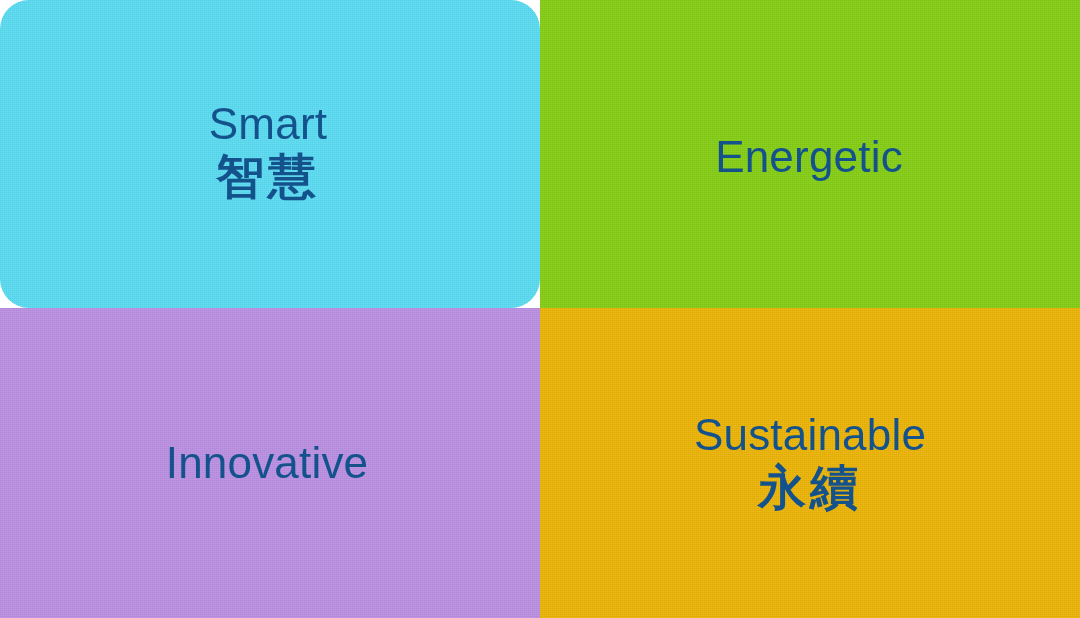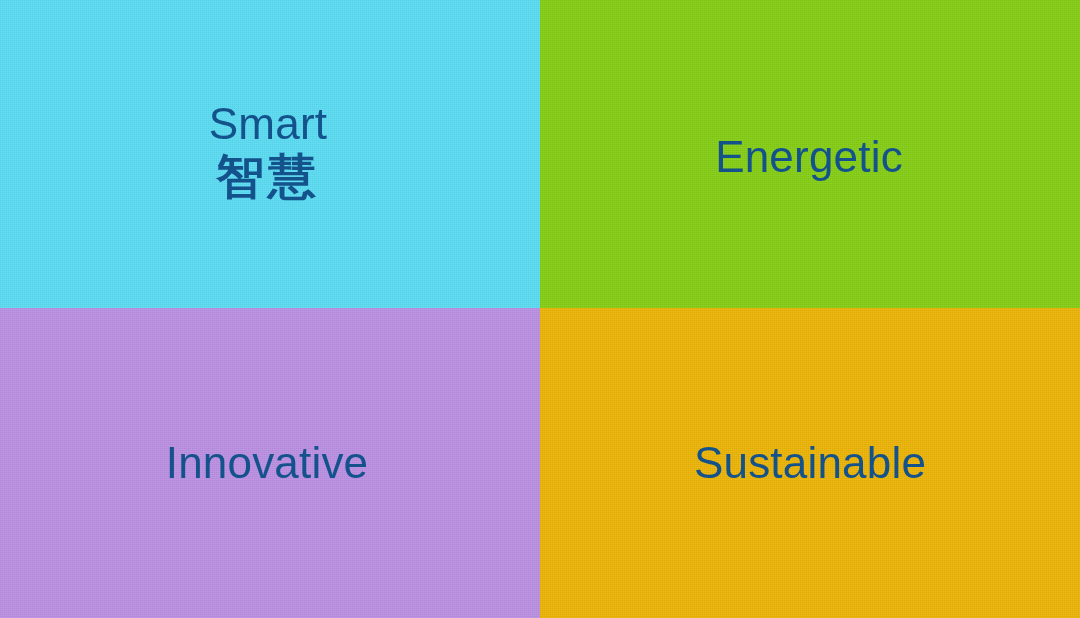--- a/index.html
+++ b/index.html
@@ -79,21 +79,21 @@
   #quad-smart .stack       { transform: translate(-2px, -2px); }
   #quad-energetic .stack   { transform: translate(-1px,  3px); }
   #quad-innovative .stack  { transform: translate(-3px,  0px); justify-content: space-between; }
   #quad-sustainable .stack { transform: translate( 0px,  0px); }
 </style>
 </head>
 <body>
 
 <div id="brand-grid" style="width: 1080px; height: 618px; grid-template-columns: 540px 540px; grid-template-rows: 308px 310px;">
 
-  <div class="quadrant" id="quad-smart" style="background-color: rgb(91, 218, 240); color: rgb(20, 82, 140);">
+  <div class="quadrant" id="quad-smart" style="background-color: rgb(91, 218, 240); color: rgb(20, 82, 140); border-radius: 29px;">
     <div class="texture"></div>
     <div class="stack">
       <div class="label-en">Smart</div>
       <div class="label-zh">智慧</div>
     </div>
   </div>
 
   <div class="quadrant" id="quad-energetic" style="background-color: #84cc16; color: rgb(20, 82, 140);">
     <div class="texture"></div>
     <div class="stack">
@@ -105,16 +105,17 @@
     <div class="texture"></div>
     <div class="stack">
       <div class="label-en">Innovative</div>
     </div>
   </div>
 
   <div class="quadrant" id="quad-sustainable" style="background-color: #eab308; color: rgb(20, 82, 140);">
     <div class="texture"></div>
     <div class="stack">
       <div class="label-en">Sustainable</div>
+      <div class="label-zh">永續</div>
     </div>
   </div>
 
 </div>
 
 </body></html>

